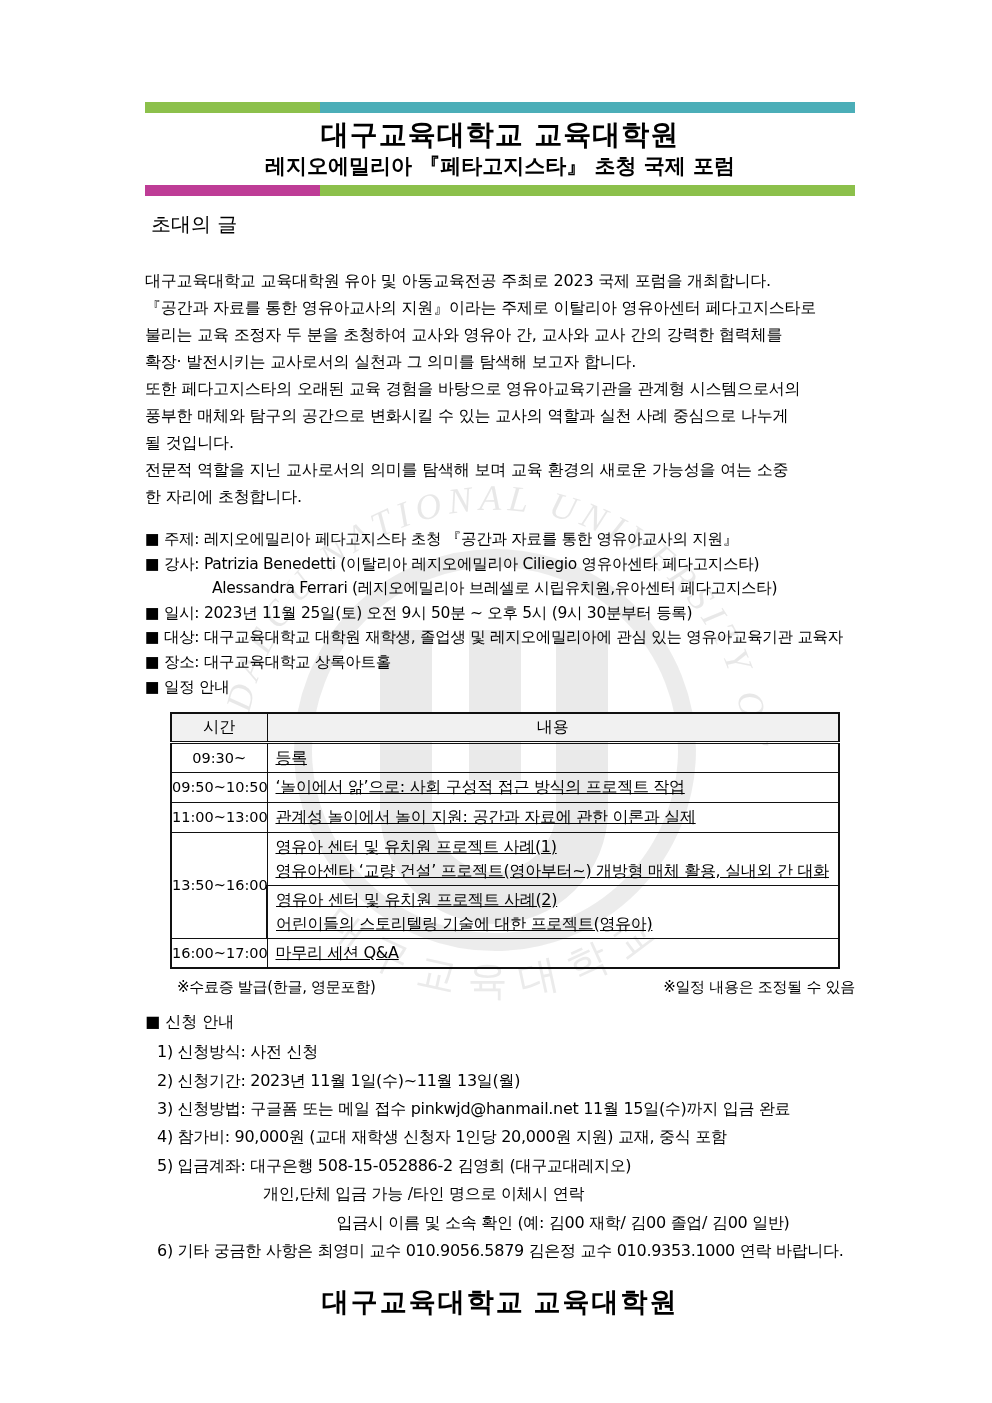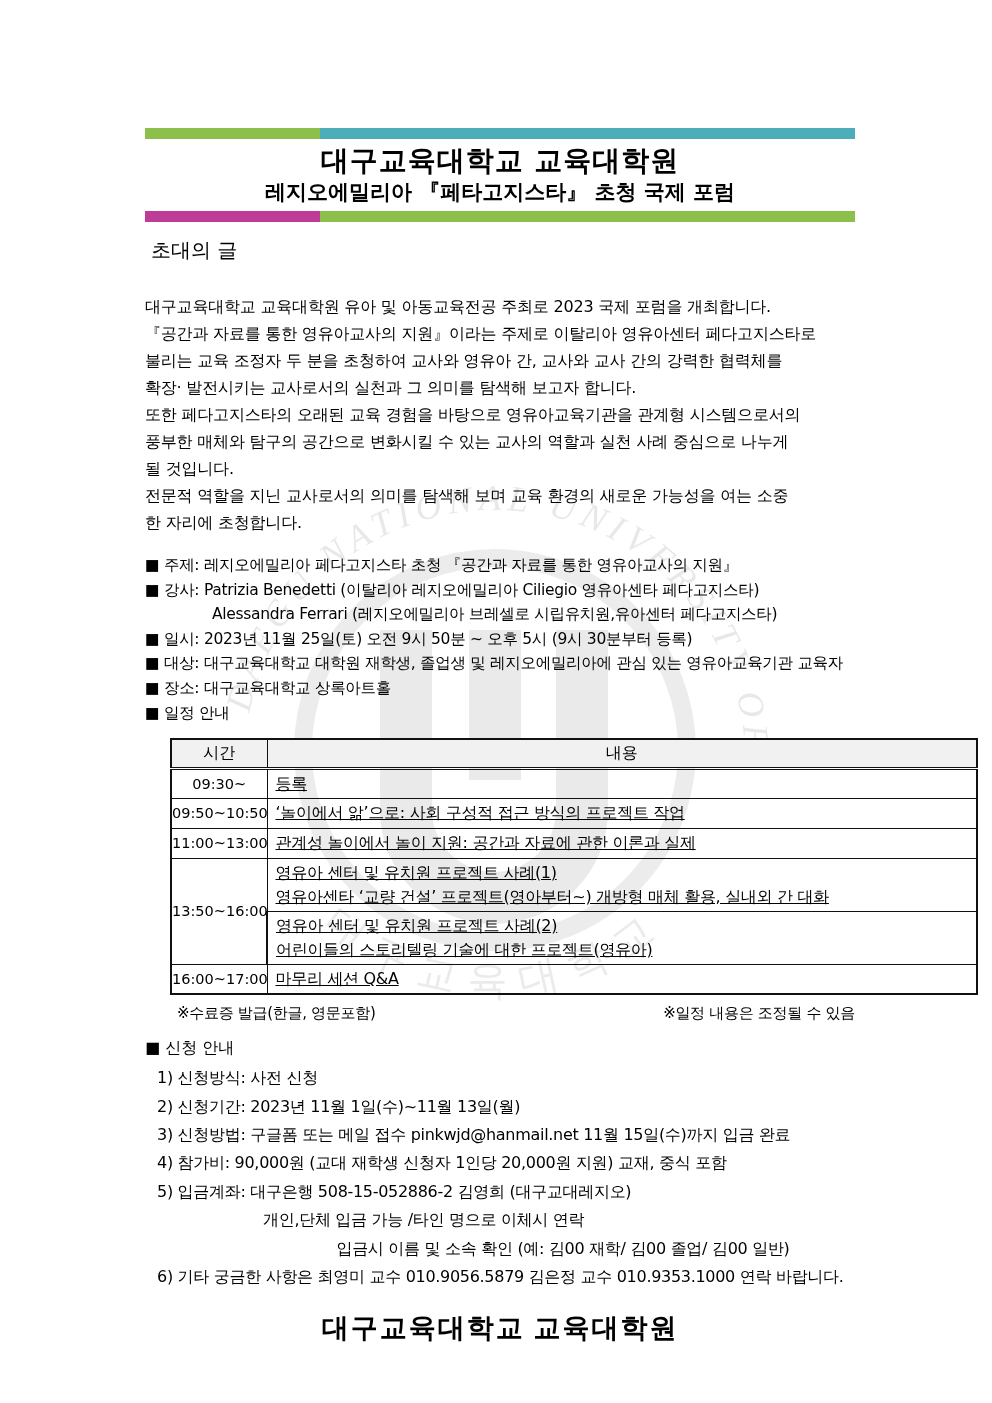--- a/index.html
+++ b/index.html
@@ -3,21 +3,21 @@
 <meta charset="utf-8">
 <style>
   * { margin:0; padding:0; box-sizing:border-box; }
   html,body { background:#ffffff; }
   .page {
     position:relative; width:992px; height:1403px; margin:0 auto;
     background:#ffffff; overflow:hidden; color:#000;
     font-family:"DejaVu Sans", sans-serif;
   }
   .watermark { position:absolute; left:190px; top:460px; z-index:0; opacity:0.55; pointer-events:none; }
-  .content { position:absolute; left:145px; top:128px; width:710px; z-index:1; }
+  .content { position:absolute; left:145px; top:102px; width:710px; z-index:1; }
 
   
   .bar { display:flex; height:11px; width:100%; }
   .bar .seg-a { width:175px; height:100%; }
   .bar .seg-b { width:535px; height:100%; }
   .bar-top .seg-a { background:#8CC04B; }
   .bar-top .seg-b { background:#4BAEB8; }
   .bar-bottom .seg-a { background:#BE3C96; }
   .bar-bottom .seg-b { background:#8CC04B; }
   .doc-title { text-align:center; font-size:28px; font-weight:bold; letter-spacing:1px; margin-top:5px; line-height:34px; }
@@ -26,21 +26,21 @@
   
   .invite-heading { margin-top:15px; padding-left:6px; font-size:20px; }
   .invite-body { margin-top:29px; font-size:16px; line-height:27px; white-space:pre-line; text-align:justify; letter-spacing:-0.2px; }
 
   
   .details { margin-top:17px; font-size:15.5px; letter-spacing:-0.3px; }
   .details .line { line-height:24.6px; white-space:nowrap; }
   .details .indent { padding-left:67px; }
 
   
-  table.schedule { border-collapse:collapse; margin:13px 12px 0 25px; width:808px; table-layout:fixed; }
+  table.schedule { border-collapse:collapse; margin:13px 12px 0 25px; width:670px; table-layout:fixed; }
   table.schedule th, table.schedule td { border:1px solid #111; font-weight:normal; }
   table.schedule thead th { background:#F1F1F1; height:29px; font-size:16px; border-bottom:3px double #111; border-top:2px solid #111; }
   table.schedule .col-time { width:96px; }
   table.schedule td.time { text-align:center; font-size:14.5px; font-family:"DejaVu Sans", sans-serif; }
   table.schedule td.desc { font-size:16px; padding:2px 8px; letter-spacing:-0.3px; white-space:pre-line; line-height:24px;text-decoration:underline; }
   table.schedule tr.single td { height:30px; }
   table.schedule tr.double td.desc { height:51px; }
   table.schedule td:first-child { border-left:2px solid #111; }
   table.schedule td:last-child, table.schedule th:last-child { border-right:2px solid #111; }
   table.schedule th:first-child { border-left:2px solid #111; }

